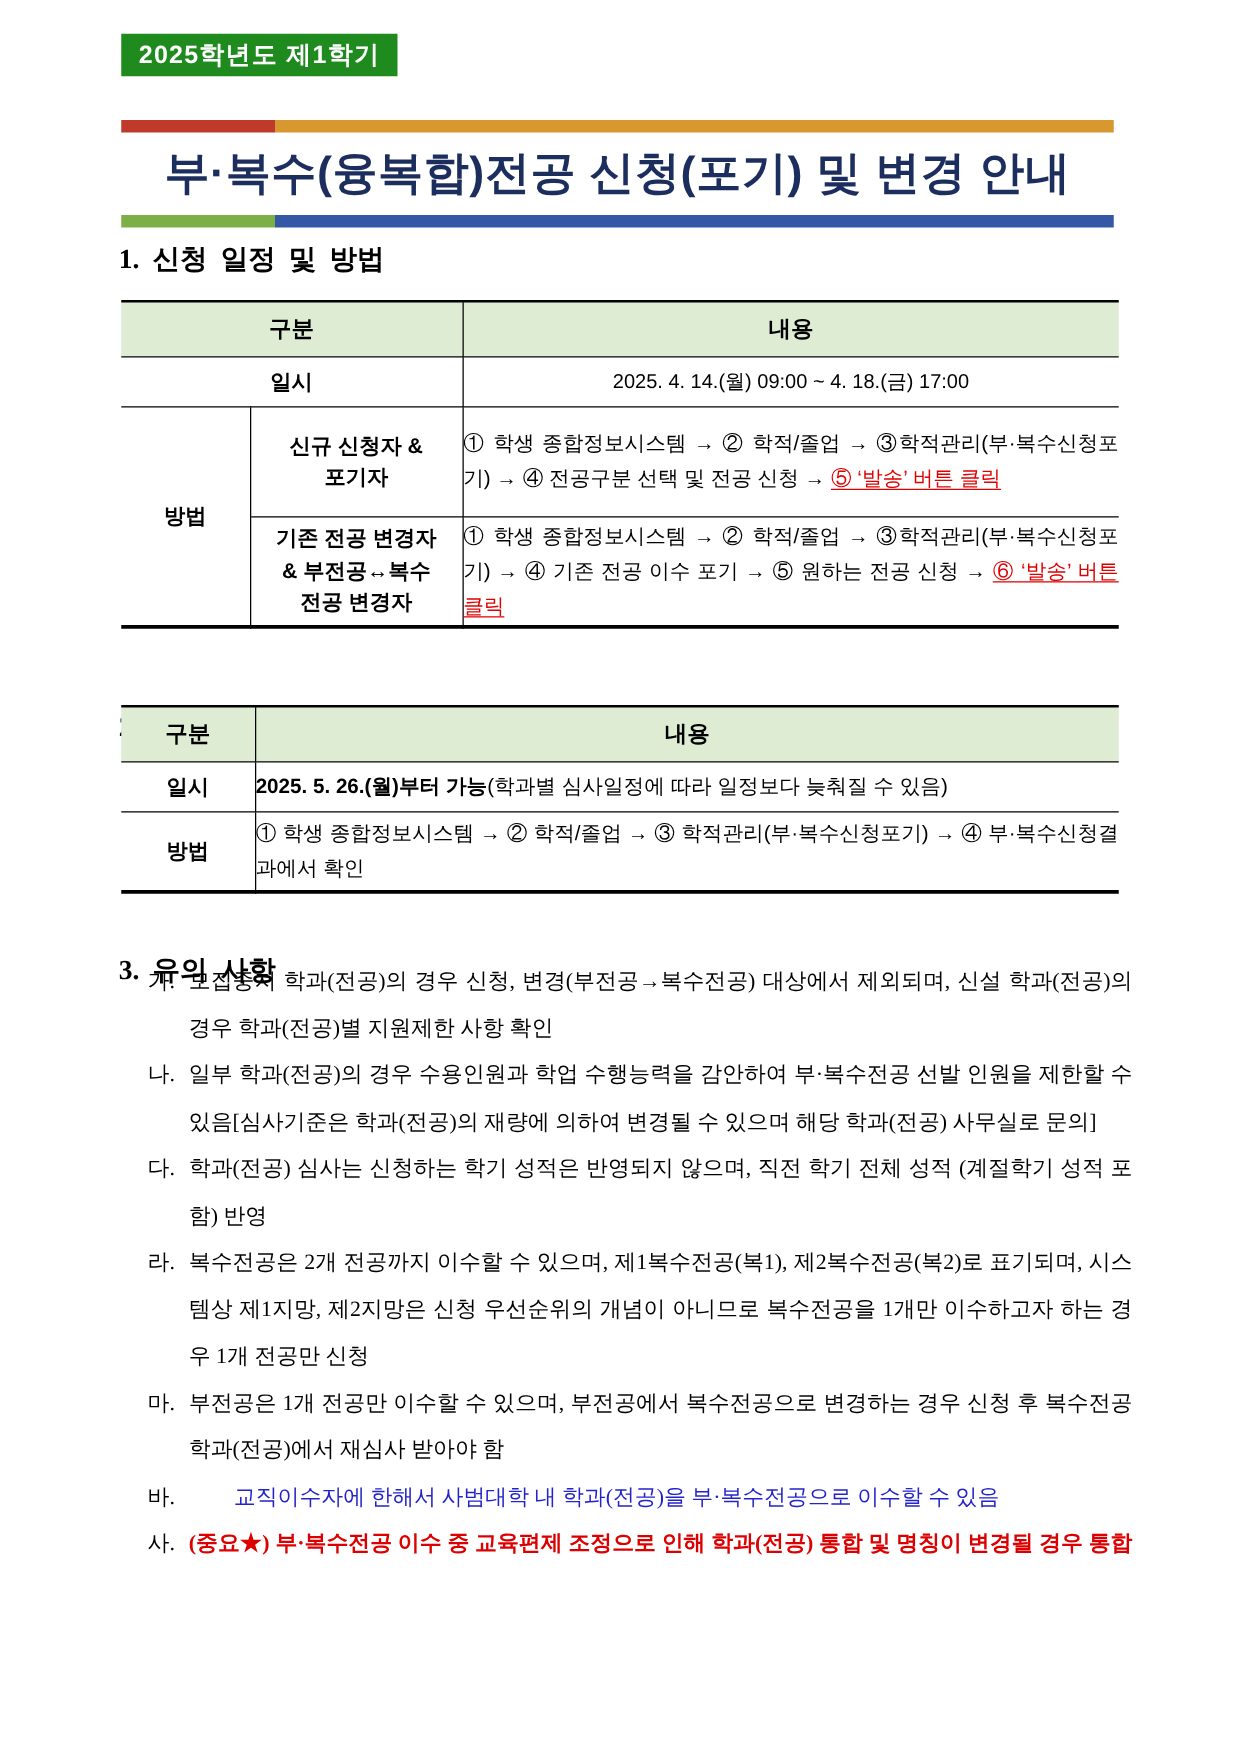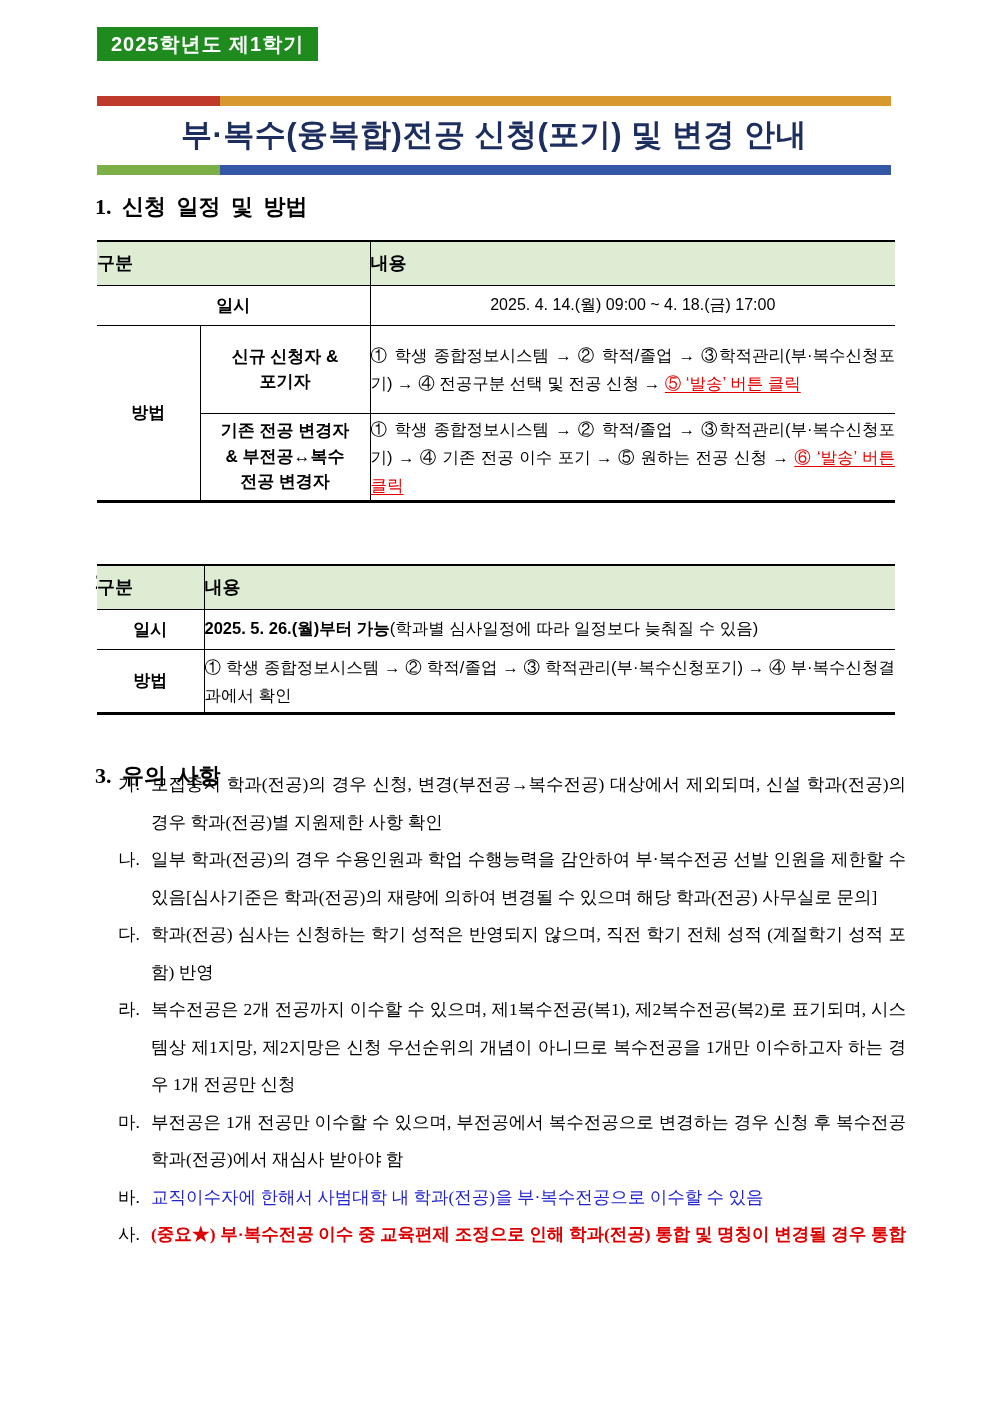--- a/index.html
+++ b/index.html
@@ -32,21 +32,21 @@
   .bar .seg-first { width: 123px; flex: none; }
   .bar .seg-rest  { flex: 1; }
   .bar-top .seg-first { background: #bf3a2a; }
   .bar-top .seg-rest  { background: #d7992f; }
   .bar-bottom .seg-first { background: #7cb047; }
   .bar-bottom .seg-rest  { background: #3458a5; }
   .doc-title {
     margin: 0;
     padding: 8px 0 9px 0;
     text-align: center;
-    font-size: 31px;
+    font-size: 36px;
     font-weight: bold;
     color: #1c2e5e;
     letter-spacing: 0.5px;
     font-family: "Liberation Sans", sans-serif;
   }
 
   
   .sec-heading {
     position: absolute;
     left: 95px;
@@ -74,21 +74,21 @@
   }
   #table1 { top: 240px; }
   #table2 { top: 564px; }
   .tbl td { border: 1px solid #000; vertical-align: middle; padding: 0; }
   .tbl tr td:first-child { border-left: 0; }
   .tbl tr td:last-child  { border-right: 0; }
   .hdr {
     background: #dfecd4;
     font-weight: bold;
     font-size: 18px;
-    text-align: left;
+    text-align: center;
   }
   .row-header { height: 44px; }
   .row-date   { height: 40px; }
   .row-method { height: 88px; }
   .row-method2 { height: 64px; }
   .lbl { font-weight: bold; font-size: 17px; text-align: center; }
   .sub {
     font-weight: bold;
     font-size: 17px;
     text-align: center;
@@ -112,21 +112,21 @@
     position: absolute;
     left: 118px; top: 766px;
     width: 788px;
     font-family: "Liberation Serif", serif;
     font-size: 17.5px;
     line-height: 37.5px;
   }
   .note { display: flex; }
   .note-label { width: 33px; flex: none; }
   .note-text { flex: 1; text-align: justify; }
-  .note-text.blue { color: #2323cc; }
+  .note-text.blue { color: #2323cc; margin-left: 36px; }
   .note-text.red  { color: #dd0000; font-weight: bold; }
 
   
   .footer {
     position: absolute;
     left: 0; top: 1333px;
     width: 100%;
     text-align: center;
     font-size: 15px;
     letter-spacing: 2px;

